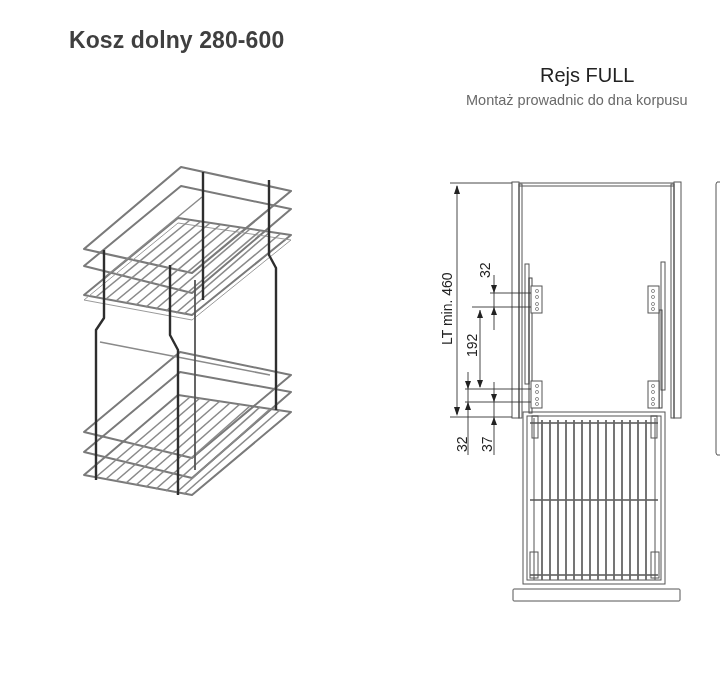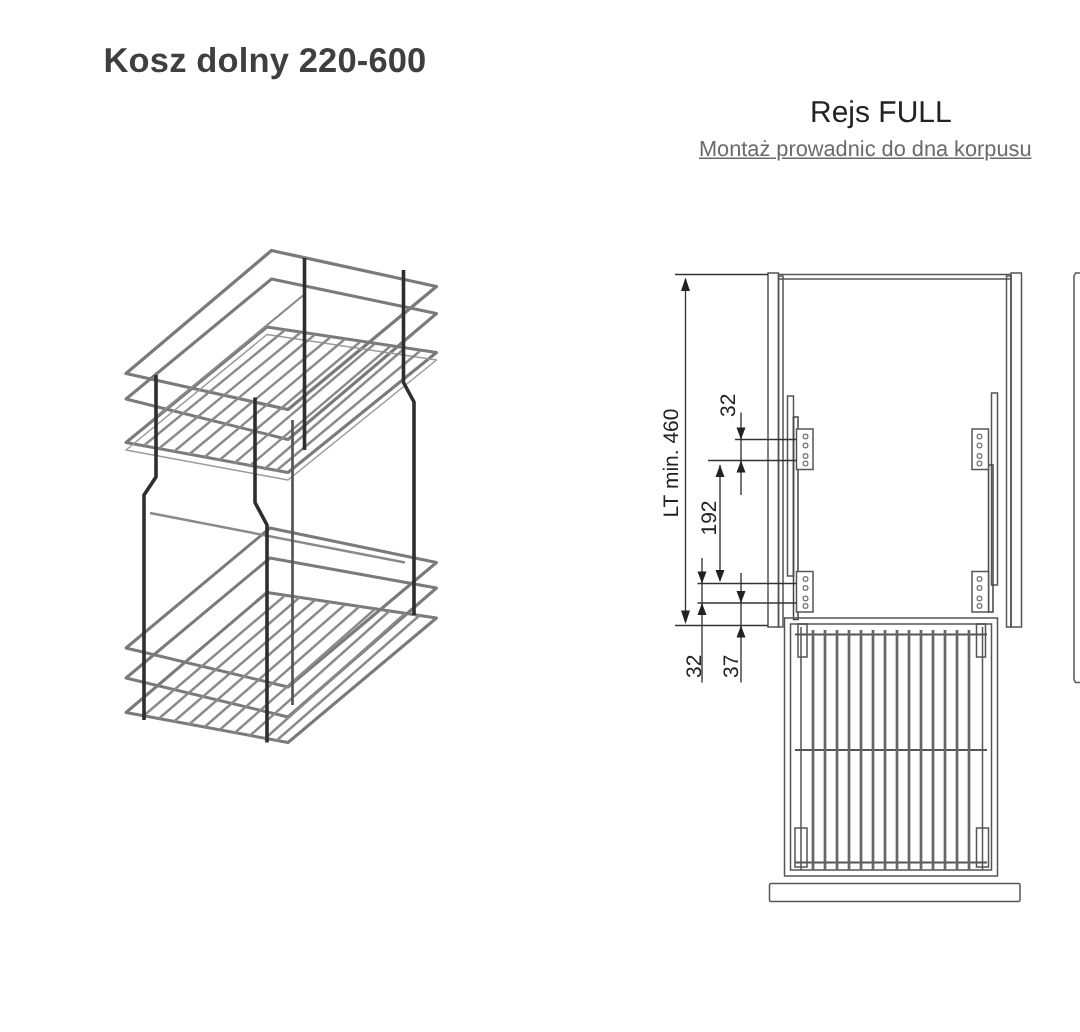--- a/index.html
+++ b/index.html
@@ -1,28 +1,28 @@
 <!DOCTYPE html>
 <html><head>
 <meta charset="utf-8">
 <style>
   html, body { margin: 0; padding: 0; background: #ffffff; }
   body { width: 720px; height: 688px; position: relative; overflow: hidden;
          font-family: "Liberation Sans", sans-serif; color: #333; }
   .title { position: absolute; left: 69px; top: 27px; font-size: 23px; font-weight: bold;
            color: #3f3f3f; letter-spacing: 0.1px; }
   .sub-title { position: absolute; left: 540px; top: 64px; font-size: 20px; color: #222; }
-  .sub-caption { position: absolute; left: 466px; top: 92px; font-size: 14.5px; color: #6a6a6a; text-decoration: underline; }
+  .sub-caption { position: absolute; left: 466px; top: 92px; font-size: 14.5px; color: #6a6a6a; }
   svg { position: absolute; left: 0; top: 0; }
   .dim-label { font-family: "Liberation Sans", sans-serif; font-size: 14px; fill: #222; }
 </style>
 </head>
 <body>
 
-<div class="title">Kosz dolny 220-600</div>
+<div class="title">Kosz dolny 280-600</div>
 <div class="sub-title">Rejs FULL</div>
 <div class="sub-caption">Montaż prowadnic do dna korpusu</div>
 
 <svg width="720" height="688" viewBox="0 0 720 688">
   <g fill="none" stroke="#7a7a7a" stroke-width="2" stroke-linejoin="round">
 
     <polygon points="84,249 181,167 291,191 192,273" stroke-width="2.2"></polygon>
     <polygon points="84,266 181,186 291,209 192,293"></polygon>
 
     <polygon points="84,295 178,218 291,235 192,315"></polygon>

